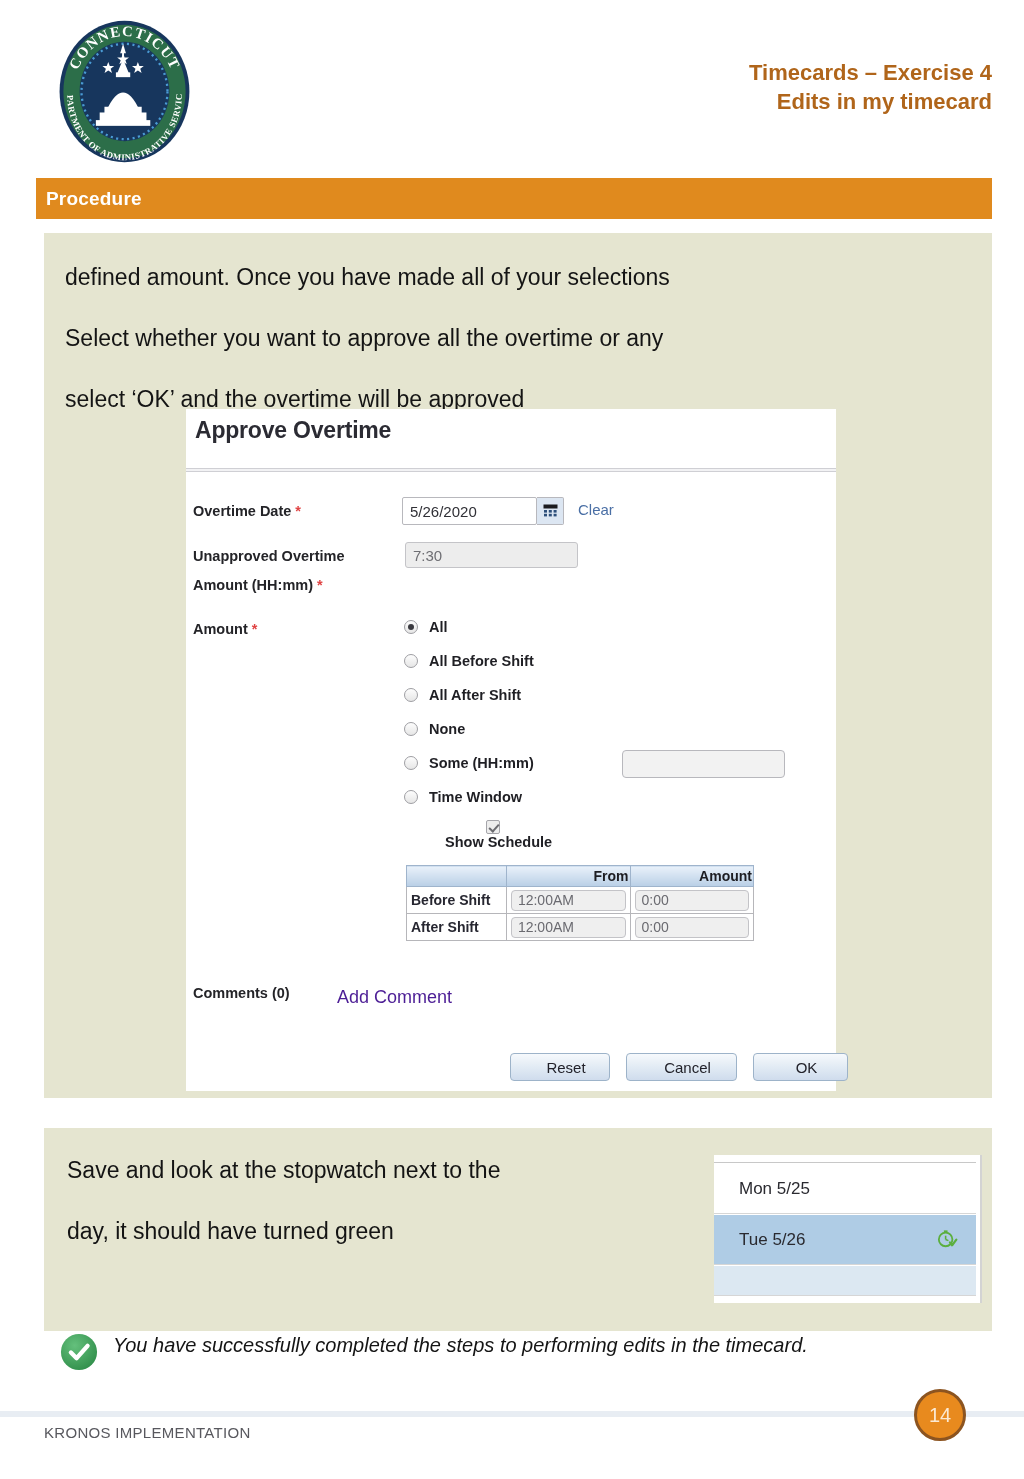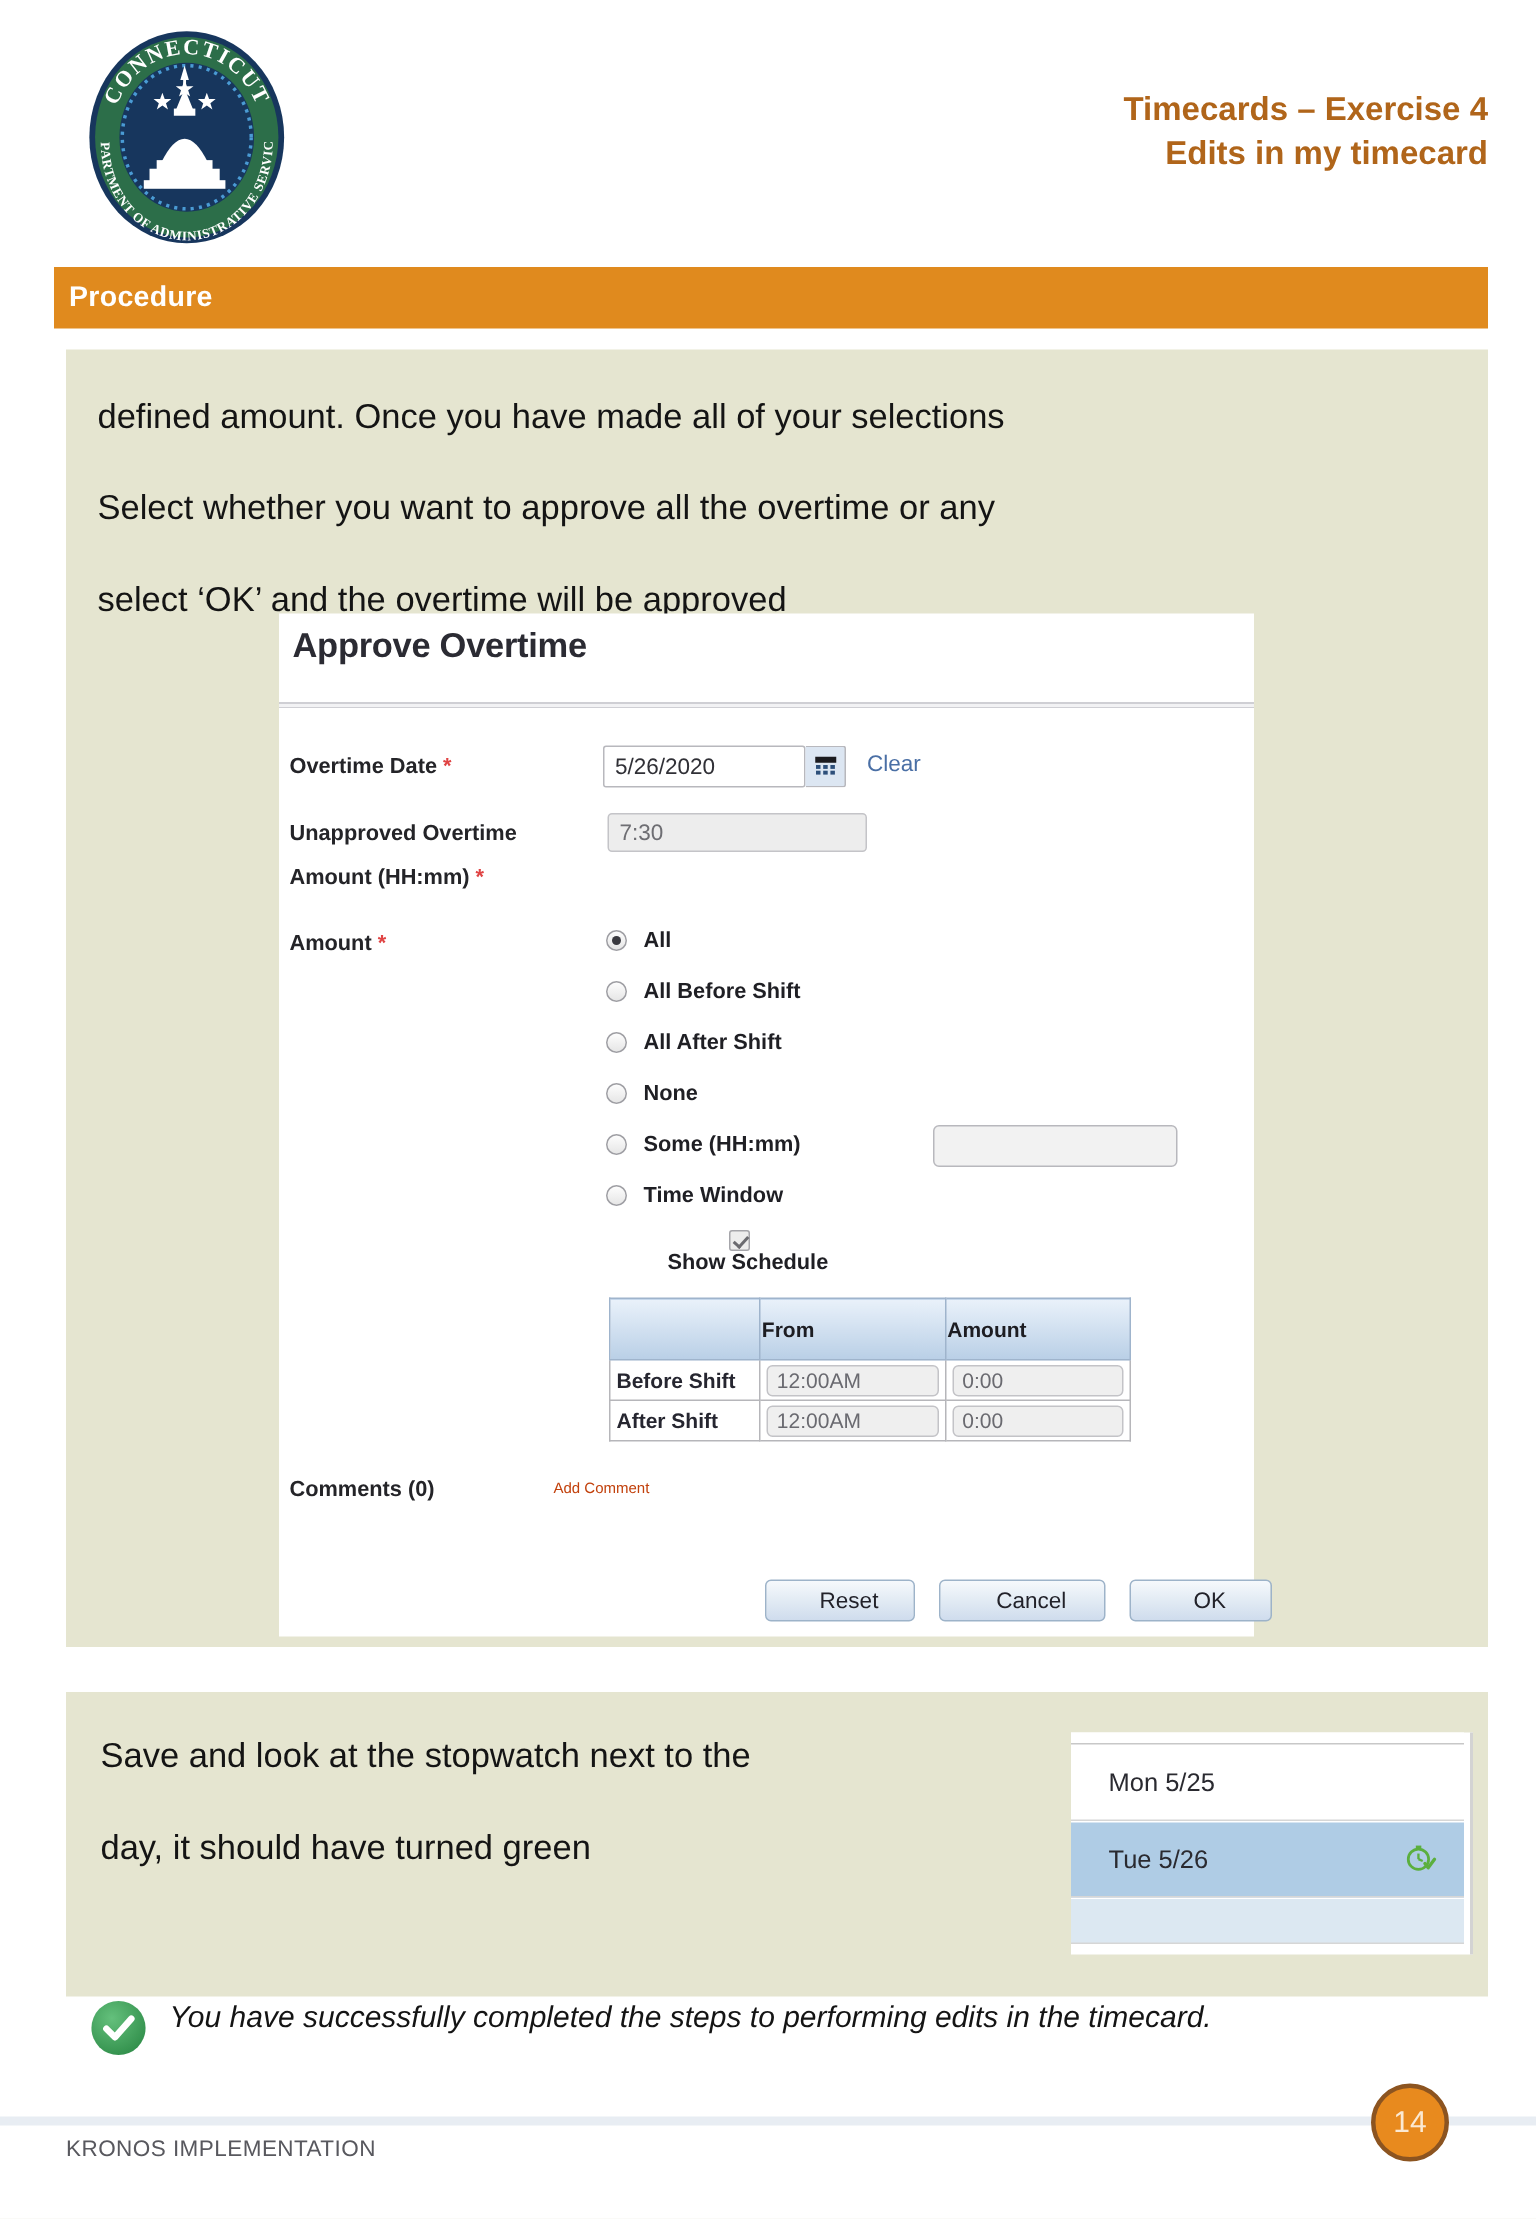--- a/index.html
+++ b/index.html
@@ -189,21 +189,21 @@
     position: absolute; left: 220px; top: 456px;
     width: 348px;
     border-collapse: collapse;
     font-size: 14px;
     background: #ffffff;
   }
   .sched th {
     background: linear-gradient(to bottom,#e9f1fa,#b9cfe6);
     border: 1px solid #9fb4cc;
     color: #1d1d22; font-weight: bold;
-    height: 41px; text-align: left;
+    height: 21px; text-align: right;
     font-size: 14px;
   }
   .sched th.blank { background: linear-gradient(to bottom,#e9f1fa,#b9cfe6); }
   .sched td {
     border: 1px solid #b6b6ba;
     height: 27px;
     padding: 0 4px;
     color: #262630;
   }
   .sched td.rowhdr { font-weight: bold; background:#ffffff; width: 100px; white-space: nowrap; }
@@ -213,21 +213,21 @@
     border-radius: 4px;
     height: 21px;
     display: flex; align-items: center;
     padding-left: 6px;
     color: #6A6A70;
     font-size: 14px;
   }
 
   .addcomment {
     position: absolute; left: 151px; top: 578px;
-    font-size: 10px; color: #c2410c; margin-left: 32px;
+    font-size: 18px; color: #4c1d95;
   }
 
   .btn {
     position: absolute;
     height: 28px;
     background: linear-gradient(to bottom,#f6f9fc 0%,#e2ebf4 50%,#cfdced 100%);
     border: 1px solid #9db3c9;
     border-radius: 4px;
     display: flex; align-items: center; justify-content: center;
     font-size: 15px; color: #22222a; font-weight: normal;

